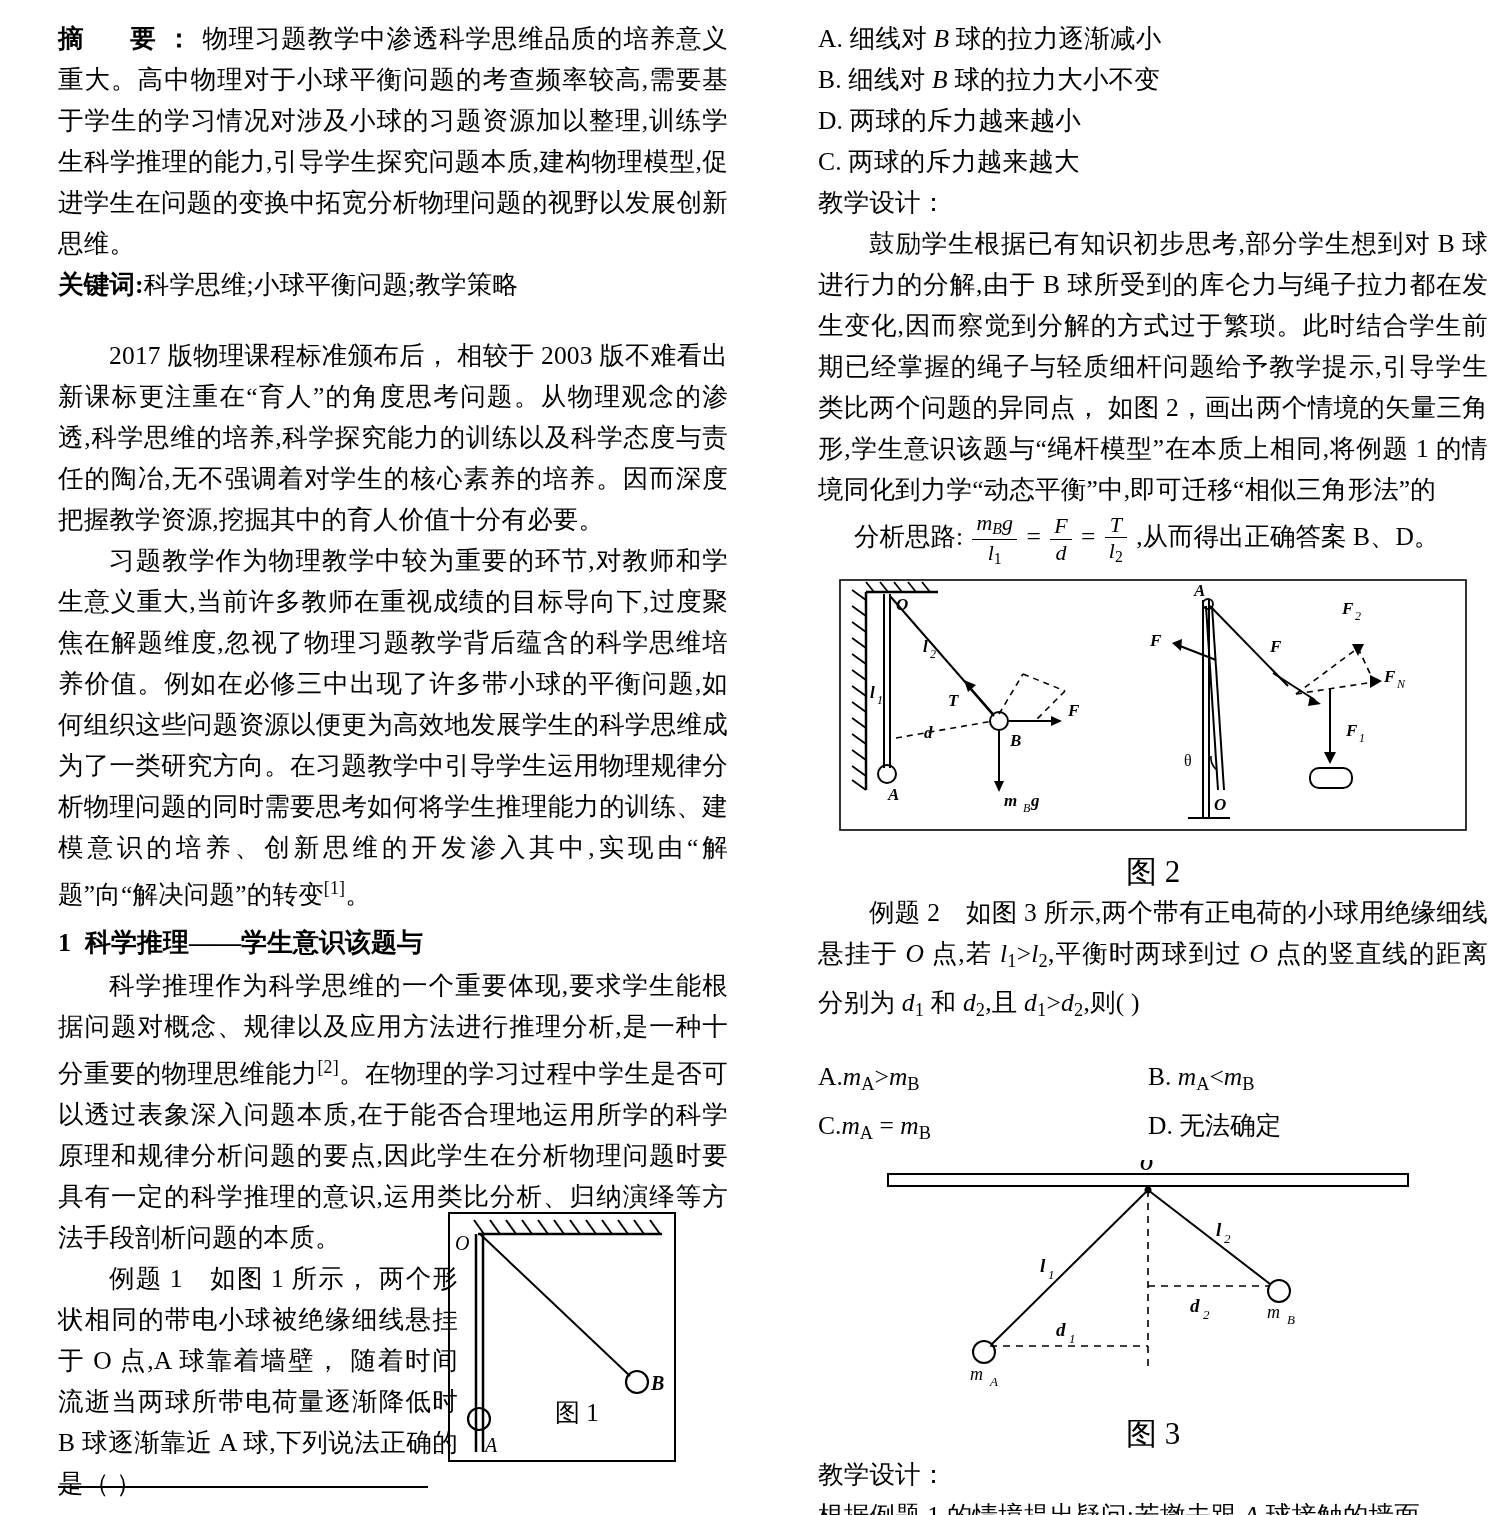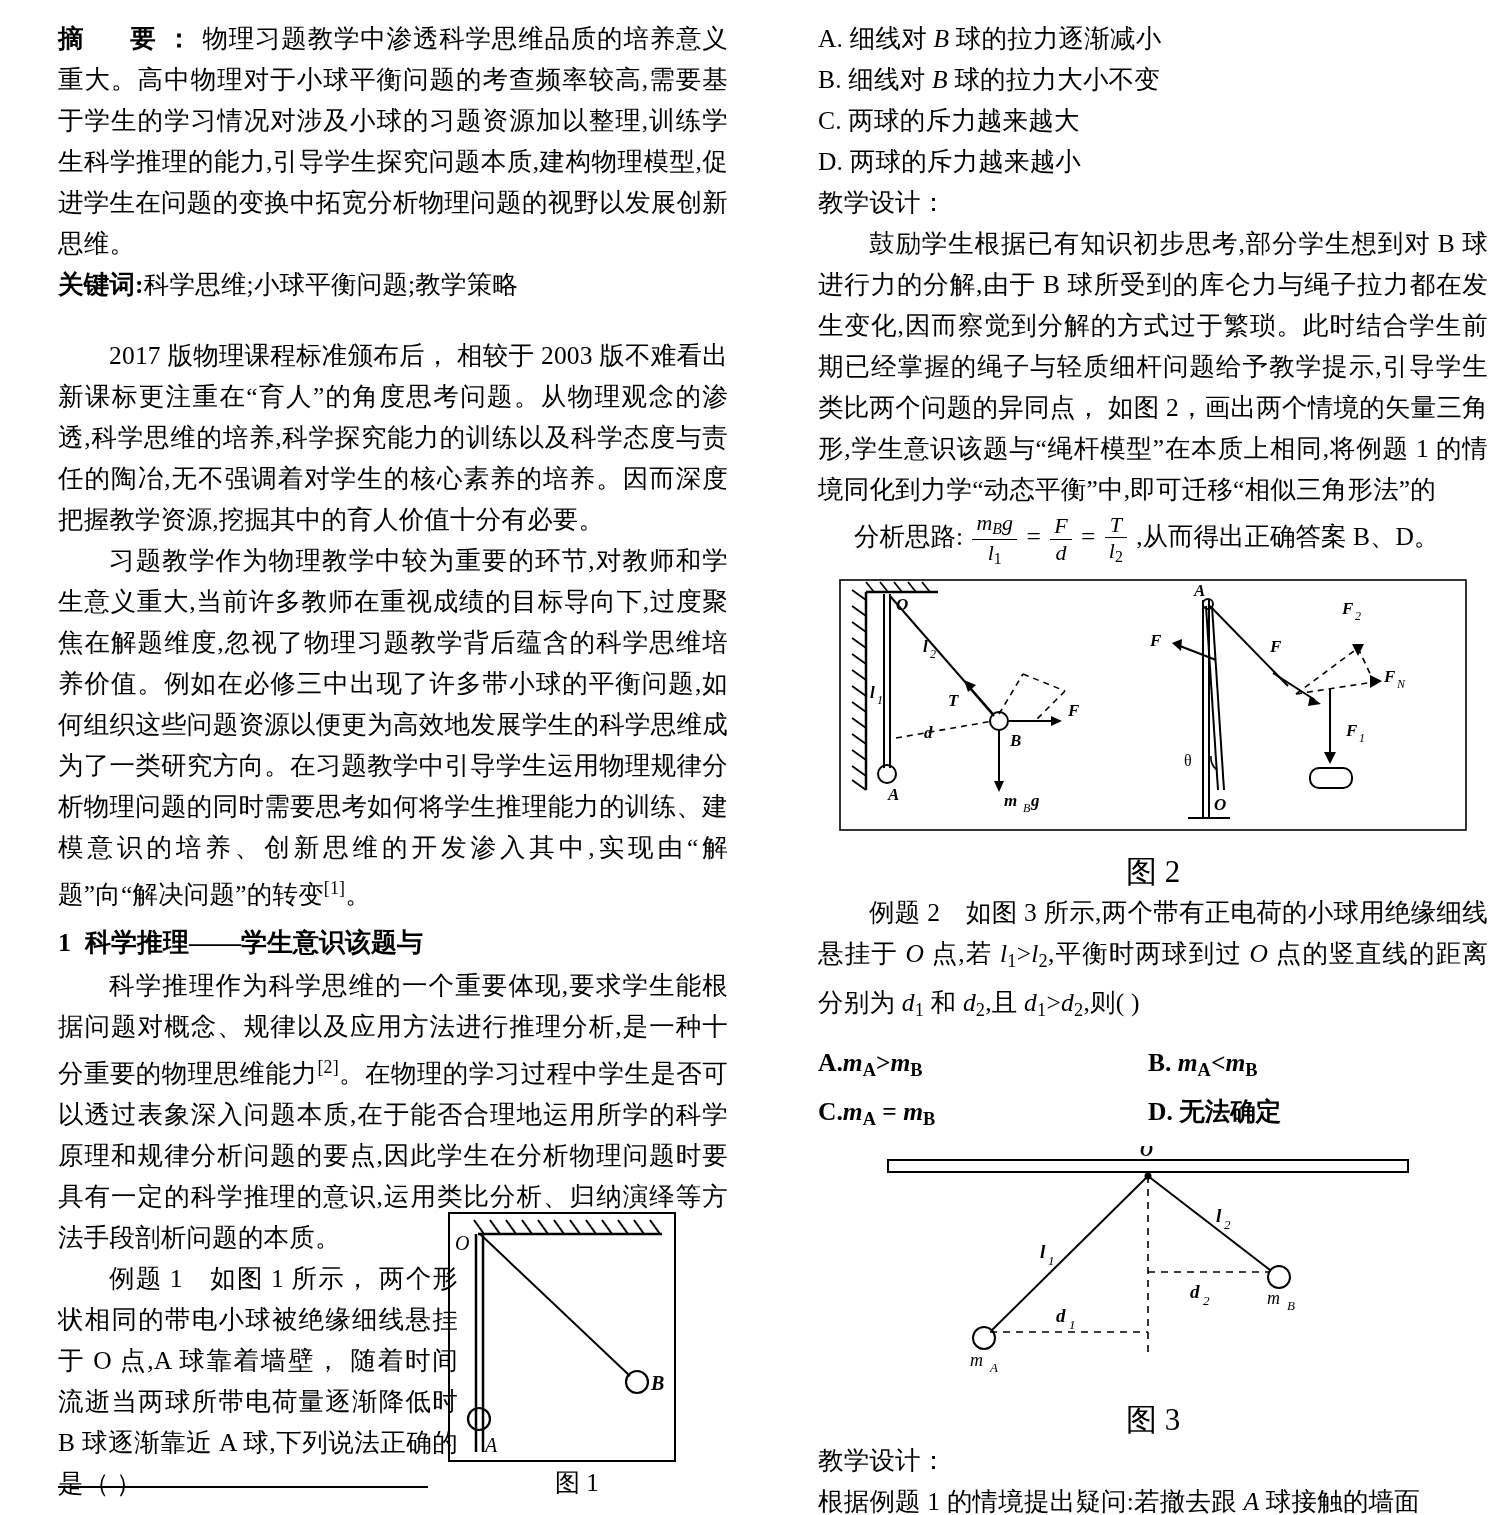--- a/index.html
+++ b/index.html
@@ -86,21 +86,21 @@
   .fig1-wrap {
     position: absolute;
     left: 448px;
     top: 1212px;
     width: 228px;
     height: 250px;
   }
   .fig1-cap {
     position: absolute;
     left: 555px;
-    top: 1466px;
+    top: 1396px;
     font-size: 25px;
   }
 
   .footnote-rule {
     position: absolute;
     left: 58px;
     top: 1486px;
     width: 370px;
     border-top: 2.2px solid #000;
   }
@@ -181,22 +181,22 @@
   </div>
   <div class="fig1-cap">图 1</div>
 
   <div class="footnote-rule"></div>
 
   <div class="col col-right">
 
     <div class="opt-list">
       <p>A. 细线对 <span class="it">B</span> 球的拉力逐渐减小</p>
       <p>B. 细线对 <span class="it">B</span> 球的拉力大小不变</p>
+      <p>D. 两球的斥力越来越小</p>
       <p>C. 两球的斥力越来越大</p>
-      <p>D. 两球的斥力越来越小</p>
     </div>
 
     <p>教学设计：</p>
 
     <p class="indent">鼓励学生根据已有知识初步思考,部分学生想到对 B 球进行力的分解,由于 B 球所受到的库仑力与绳子拉力都在发生变化,因而察觉到分解的方式过于繁琐。此时结合学生前期已经掌握的绳子与轻质细杆问题给予教学提示,引导学生类比两个问题的异同点， 如图 2，画出两个情境的矢量三角形,学生意识该题与“绳杆模型”在本质上相同,将例题 1 的情境同化到力学“动态平衡”中,即可迁移“相似三角形法”的</p>
 
     <div class="eqline">
       <span>分析思路:</span>
       <span class="frac">
         <span class="num-part"><span class="it">m</span><span class="sub it">B</span><span class="it">g</span></span>
@@ -331,21 +331,21 @@
         <text x="366" y="188" font-size="16" font-family="Liberation Serif, serif">θ</text>
         <text x="396" y="232" font-size="17" font-style="italic" font-weight="bold" font-family="Liberation Serif, serif">O</text>
       </svg>
       <div class="fig-caption">图 2</div>
     </div>
 
     <p class="indent">
       例题 2　如图 3 所示,两个带有正电荷的小球用绝缘细线悬挂于 <span class="it">O</span> 点,若 <span class="it">l</span><span class="sub">1</span>&gt;<span class="it">l</span><span class="sub">2</span>,平衡时两球到过 <span class="it">O</span> 点的竖直线的距离分别为 <span class="it">d</span><span class="sub">1</span> 和 <span class="it">d</span><span class="sub">2</span>,且 <span class="it">d</span><span class="sub">1</span>&gt;<span class="it">d</span><span class="sub">2</span>,则( )
     </p>
 
-    <div class="opt-list" style="margin-top:10px;font-weight:bold;">
+    <div class="opt-list" style="margin-top:24px;">
       <div class="opt-row">
         <div class="opt-a">A.<span class="it">m</span><span class="sub">A</span>&gt;<span class="it">m</span><span class="sub">B</span></div>
         <div>B. <span class="it">m</span><span class="sub">A</span>&lt;<span class="it">m</span><span class="sub">B</span></div>
       </div>
       <div class="opt-row">
         <div class="opt-a">C.<span class="it">m</span><span class="sub">A</span> = <span class="it">m</span><span class="sub">B</span></div>
         <div>D. 无法确定</div>
       </div>
     </div>
 

